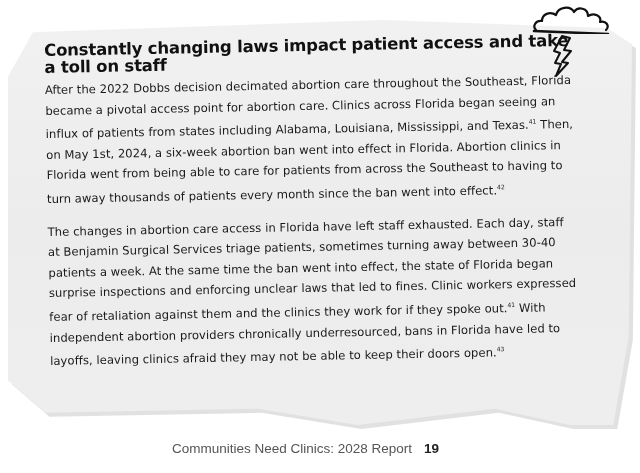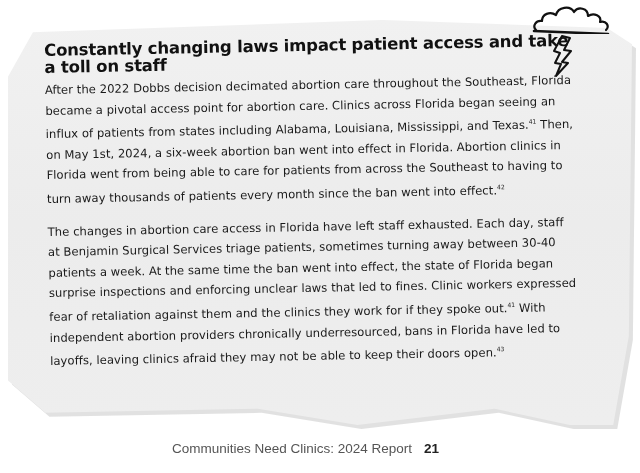--- a/index.html
+++ b/index.html
@@ -65,14 +65,14 @@
   <p class="para">
     <span>After the 2022 Dobbs decision decimated abortion care throughout the Southeast, Florida became a pivotal access point for abortion care. Clinics across Florida began seeing an influx of patients from states including Alabama, Louisiana, Mississippi, and Texas.</span><sup>41</sup><span> Then, on May 1st, 2024, a six-week abortion ban went into effect in Florida. Abortion clinics in Florida went from being able to care for patients from across the Southeast to having to turn away thousands of patients every month since the ban went into effect.</span><sup>42</sup>
   </p>
 
   <p class="para">
     <span>The changes in abortion care access in Florida have left staff exhausted. Each day, staff at Benjamin Surgical Services triage patients, sometimes turning away between 30-40 patients a week. At the same time the ban went into effect, the state of Florida began surprise inspections and enforcing unclear laws that led to fines. Clinic workers expressed fear of retaliation against them and the clinics they work for if they spoke out.</span><sup>41</sup><span> With independent abortion providers chronically underresourced, bans in Florida have led to layoffs, leaving clinics afraid they may not be able to keep their doors open.</span><sup>43</sup>
   </p>
 </div>
 
 <div class="footer">
-  <span>Communities Need Clinics: 2024 Report</span><span class="page">21</span>
+  <span>Communities Need Clinics: 2028 Report</span><span class="page">19</span>
 </div>
 
 </body></html>

